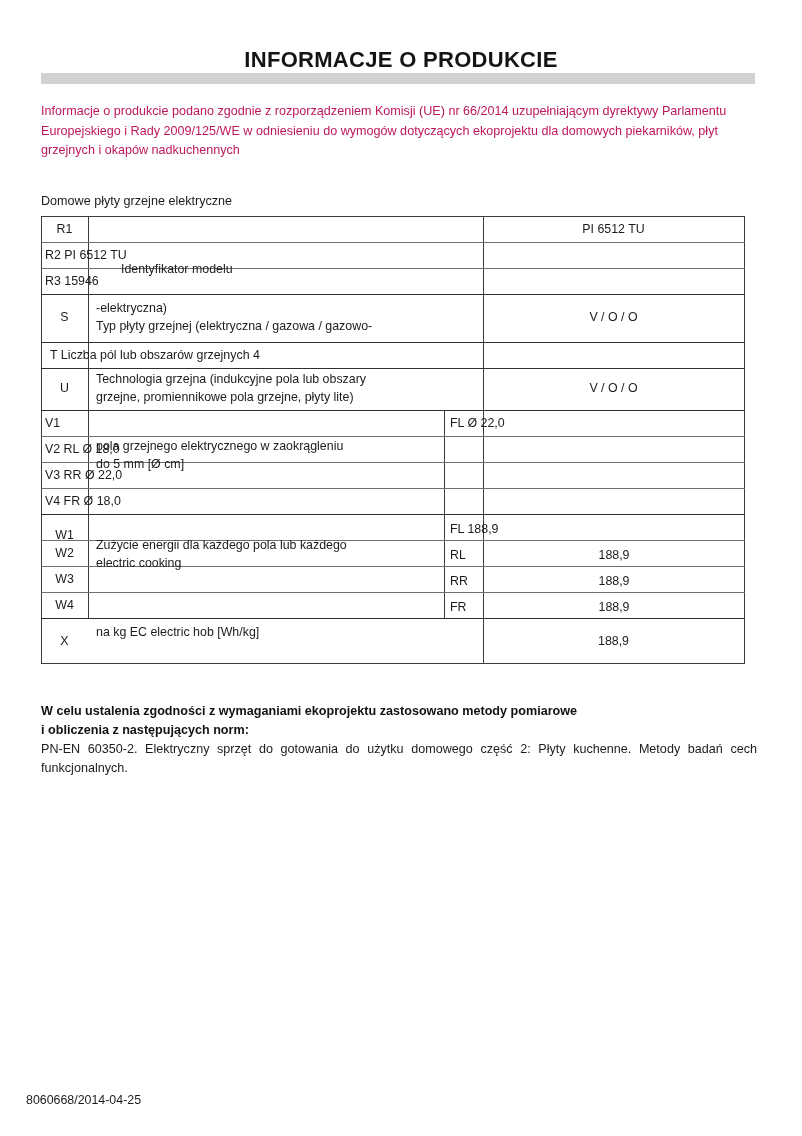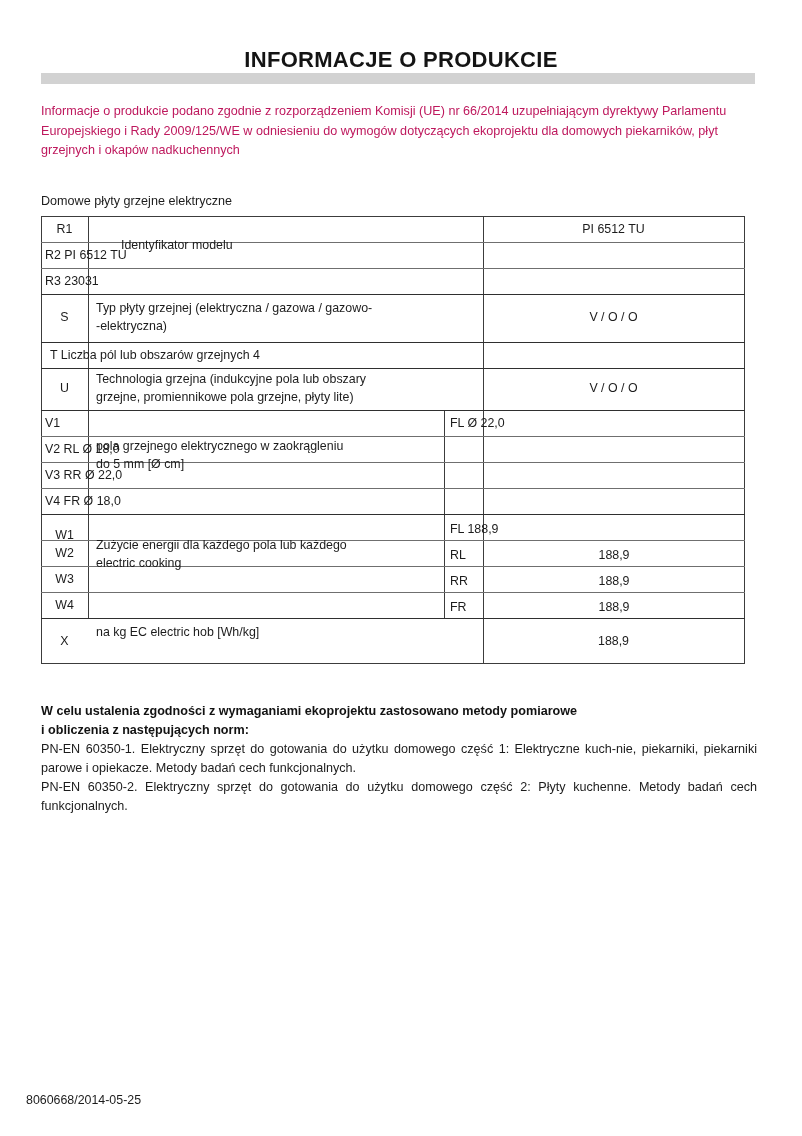--- a/index.html
+++ b/index.html
@@ -122,28 +122,28 @@
     <div class="hline strong" style="top:298px;"></div>
     <div class="hline" style="top:324px;"></div>
     <div class="hline" style="top:350px;"></div>
     <div class="hline" style="top:376px;"></div>
     <div class="hline strong" style="top:402px;"></div>
 
     <div class="cell code" style="top:4px;">R1</div>
     <div class="cell val" style="left:442px; top:4px; width:261px;">PI 6512 TU</div>
 
     <div class="cell ovf" style="left:4px; top:30px;"><span>R2</span> <span>PI 6512 TU</span></div>
-    <div class="cell desc ovf" style="top:20px;padding-left:25px;">Identyfikator modelu</div>
-
-    <div class="cell ovf" style="left:4px; top:56px;"><span>R3</span> <span>23031</span></div>
+    <div class="cell desc ovf" style="top:44px;padding-left:25px;">Identyfikator modelu</div>
+
+    <div class="cell ovf" style="left:4px; top:56px;"><span>R3</span> <span>15946</span></div>
 
     <div class="cell code" style="top:92px;">S</div>
     <div class="cell desc" style="top:83px; width:385px;">
+      <div>-elektryczna)</div>
       <div>Typ płyty grzejnej (elektryczna / gazowa / gazowo-</div>
-      <div>-elektryczna)</div>
     </div>
     <div class="cell val" style="left:442px; top:92px; width:261px;">V / O / O</div>
 
     <div class="cell ovf" style="left:9px; top:130px;"><span>T</span> <span>Liczba pól lub obszarów grzejnych</span> <span>4</span></div>
 
     <div class="cell code" style="top:163px;">U</div>
     <div class="cell desc" style="top:154px; width:385px;">
       <div>Technologia grzejna (indukcyjne pola lub obszary</div>
       <div>grzejne, promiennikowe pola grzejne, płyty lite)</div>
     </div>
@@ -188,19 +188,18 @@
     </div>
     <div class="cell val" style="left:442px; top:416px; width:261px;">188,9</div>
   </div>
 
   <div class="norms-bold">
     <div>W celu ustalenia zgodności z wymaganiami ekoprojektu zastosowano metody pomiarowe</div>
     <div class="l2">i obliczenia z następujących norm:</div>
   </div>
 
   <div class="norms-body">
-    <p>PN-EN 60350-1. Elektryczny sprzęt do gotowania do użytku domowego część 1: Elektryczne kuch-nie, piekarniki, piekarniki parowe i opiekacze. Metody badań cech funkcjonalnych.</p>
     <p>PN-EN 60350-2. Elektryczny sprzęt do gotowania do użytku domowego część 2: Płyty kuchenne. Metody badań cech funkcjonalnych.</p>
   </div>
 
-  <div class="pncode">8060668/2014-05-25</div>
+  <div class="pncode">8060668/2014-04-25</div>
 
 </div>
 
 </body></html>

